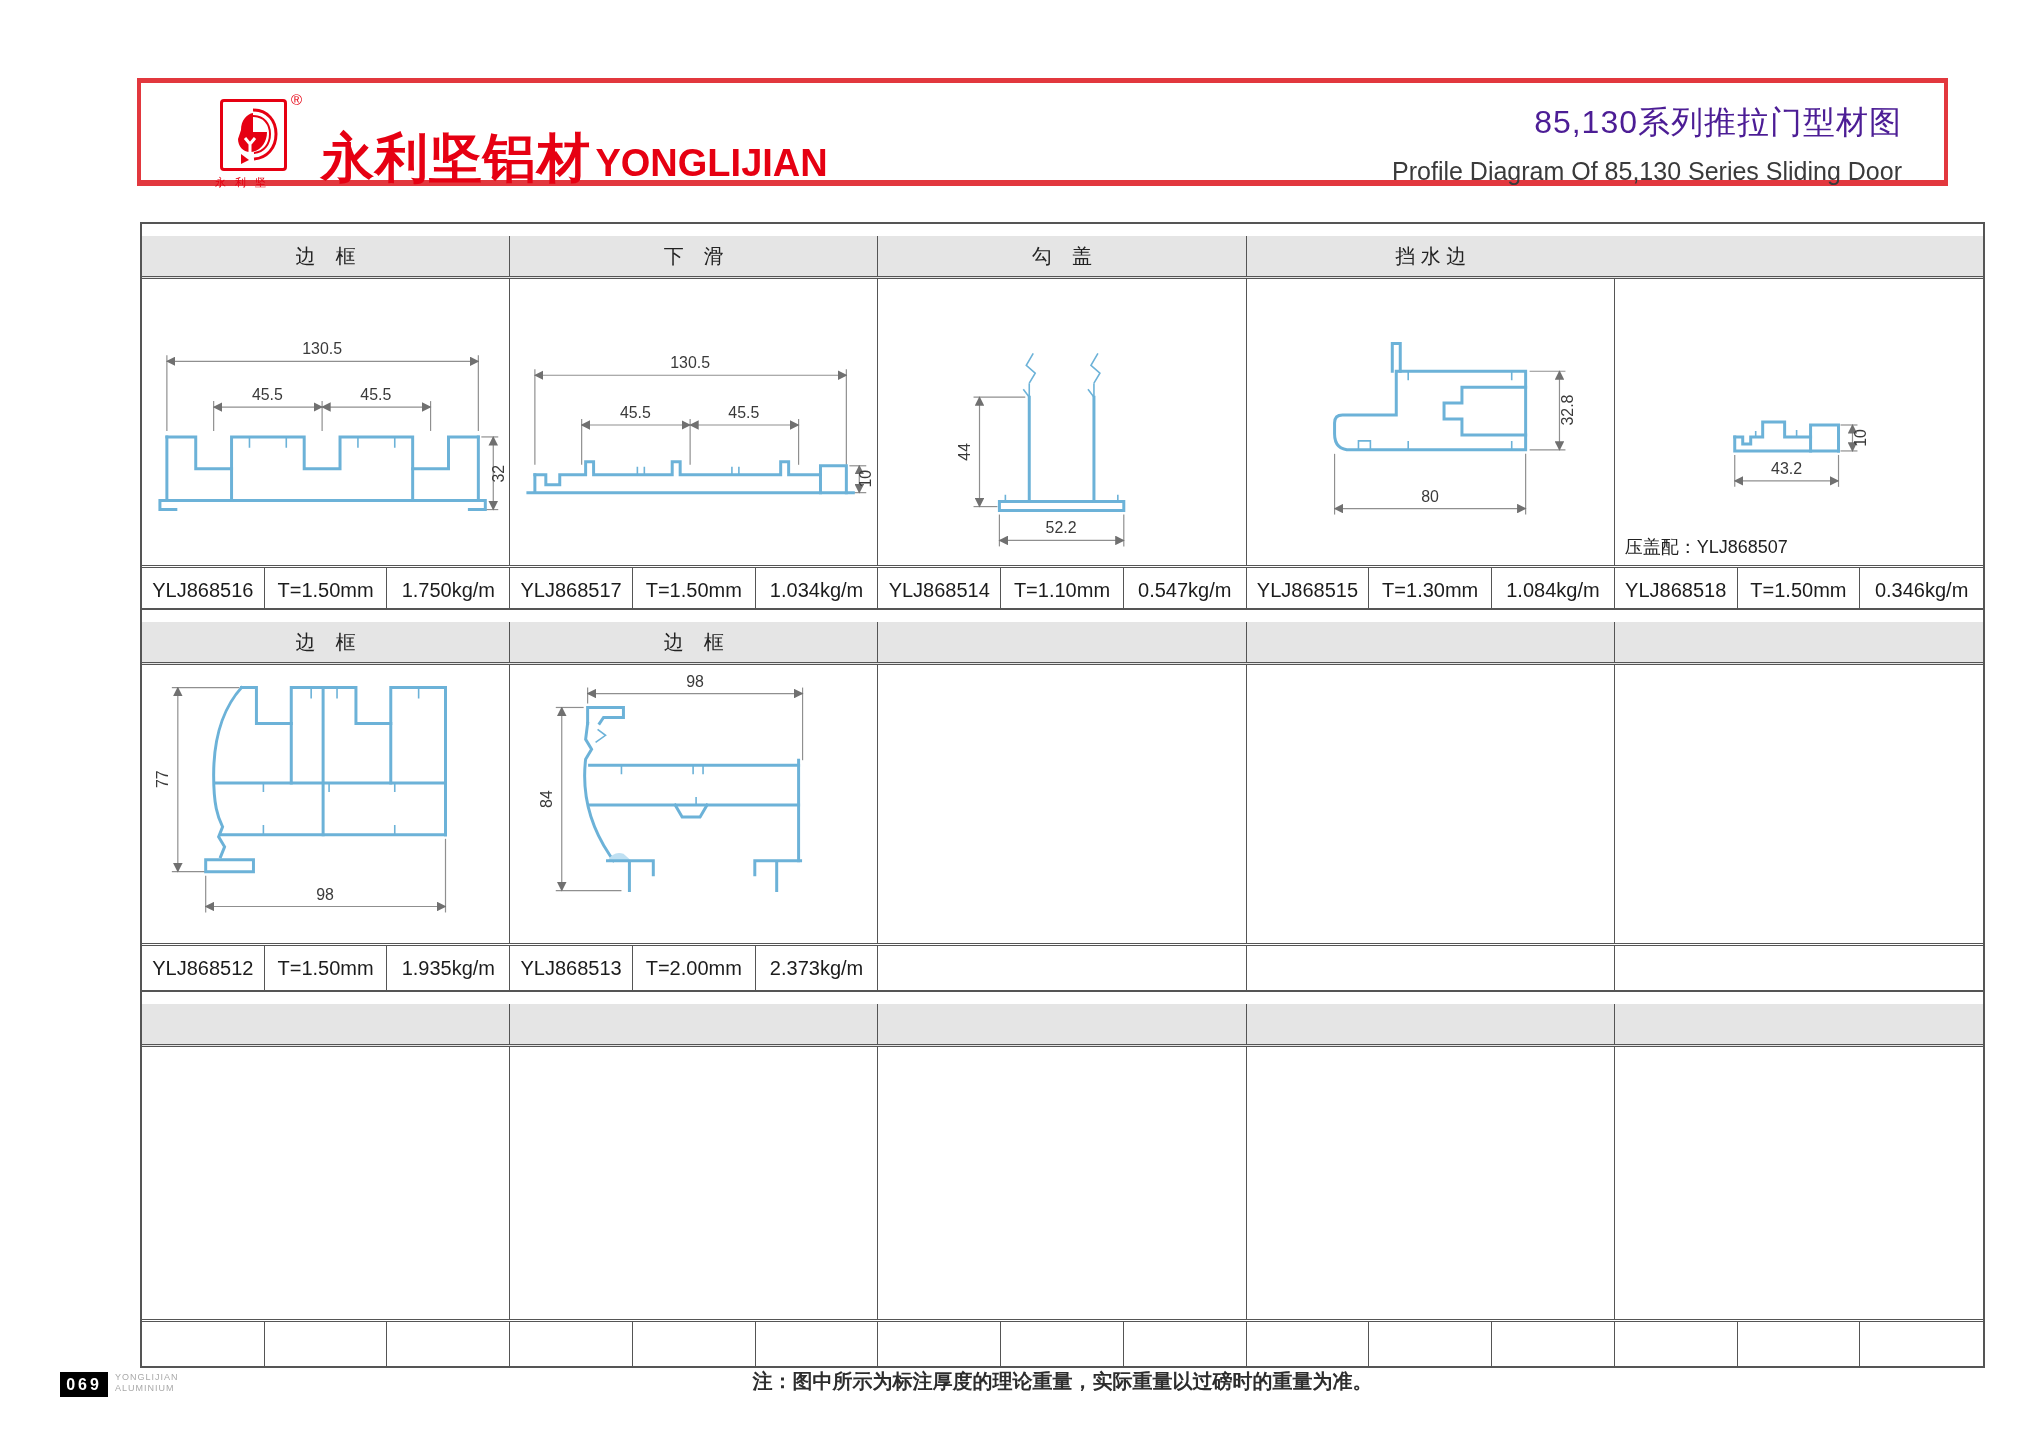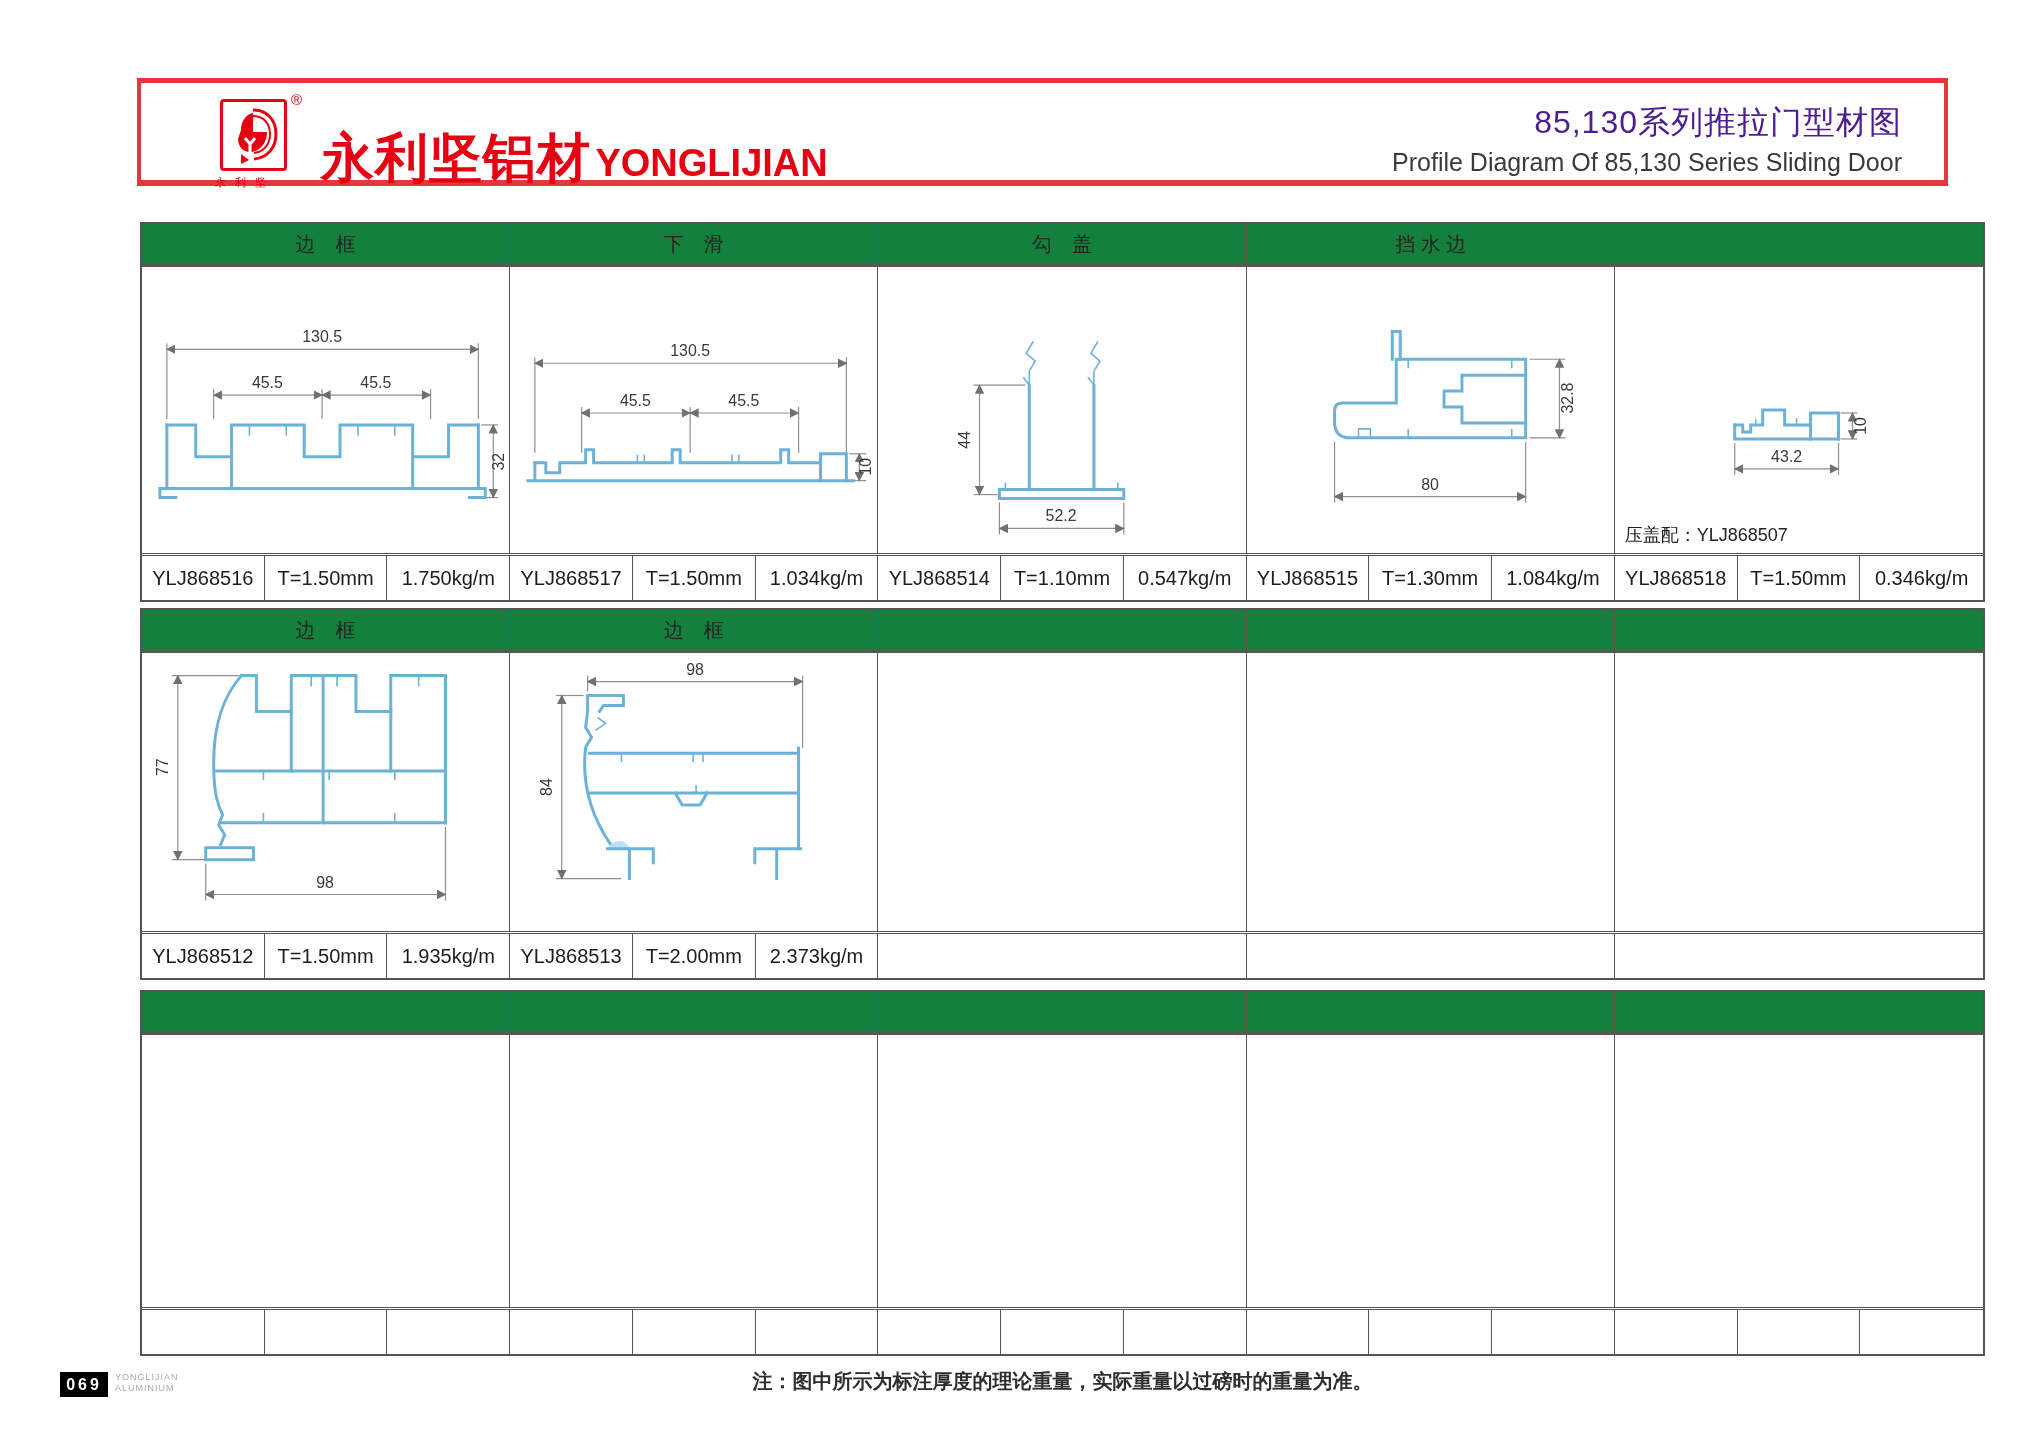--- a/index.html
+++ b/index.html
@@ -13,27 +13,27 @@
   .logo-frame { position:absolute; left:79px; top:16px; width:67px; height:72px;
                 border:3px solid #e60012; border-radius:4px; box-sizing:border-box; }
   .logo-reg { position:absolute; left:150px; top:8px; font-size:15px; color:#e60012; }
   .logo-caption { position:absolute; left:74px; top:92px; width:80px; font-size:11px;
                   color:#e60012; letter-spacing:9px; white-space:nowrap; }
   .brand-line { position:absolute; left:180px; top:40px; white-space:nowrap; }
   .brand-cn { font-size:53px; font-weight:bold; color:#e60012; letter-spacing:1px; }
   .brand-en { font-size:38px; font-weight:bold; color:#e60012; letter-spacing:0px; }
   .title-block { position:absolute; right:42px; top:18px; text-align:right; }
   .title-cn { font-size:32px; color:#4c1d95; font-weight:500; letter-spacing:1px; }
-  .title-en { font-size:25px; color:#3a3a3a; margin-top:3px; }
+  .title-en { font-size:25px; color:#3a3a3a; margin-top:12px; }
 
   
   .ptable { position:absolute; left:140px; width:1845px; box-sizing:border-box;
             border:2px solid #555; background:#fff; }
   .trow-head { display:grid; grid-template-columns:repeat(5,1fr);
-               border-bottom:3px double #555; background:#15803d; }
+               border-bottom:3px double #555; background:#e5e5e5;margin-top:12px; }
   .th { height:40px; line-height:40px; text-align:center; font-size:20px; color:#222;
         border-right:1px solid #555; }
   .th:last-child { border-right:none; }
   .trow-body { display:grid; grid-template-columns:repeat(5,1fr); }
   .td-diagram { position:relative; border-right:1px solid #555; overflow:hidden; }
   .td-diagram:last-child { border-right:none; }
   .trow-data { display:grid; grid-template-columns:repeat(15,1fr); border-top:3px double #555; }
   .td-data { height:44px; line-height:44px; text-align:center; font-size:20px; color:#1c1c1c;
              border-right:1px solid #555; white-space:nowrap; overflow:hidden; }
   .td-data:last-child { border-right:none; }

